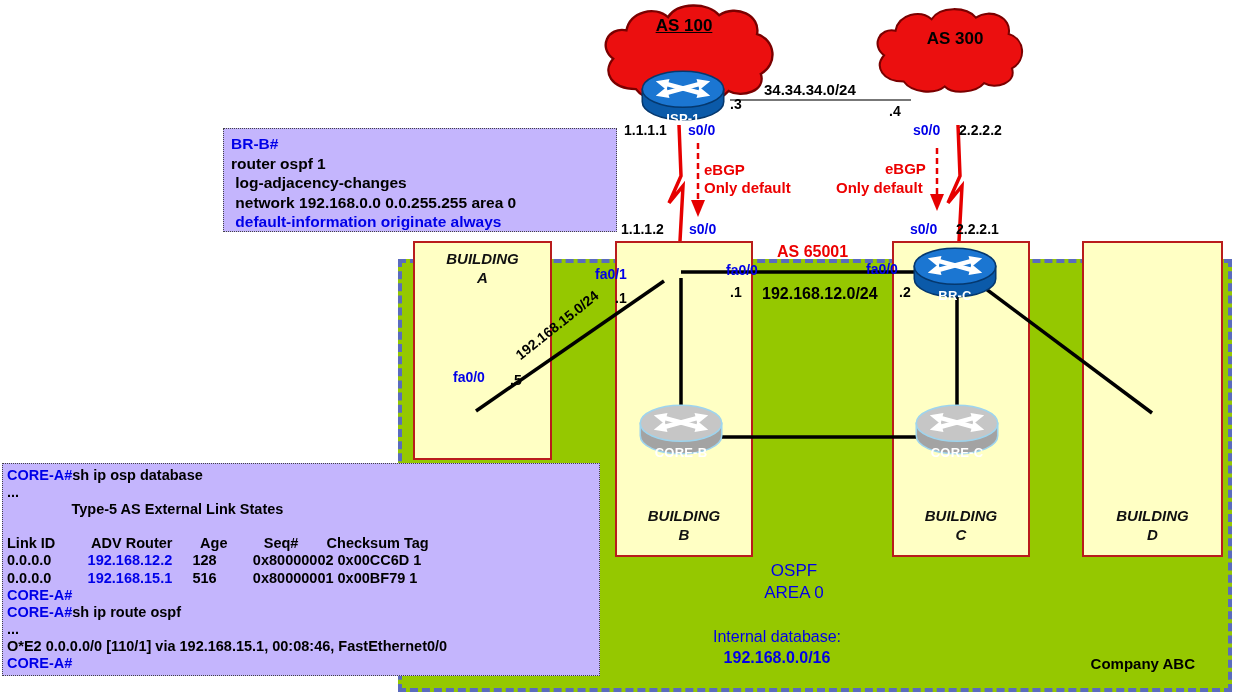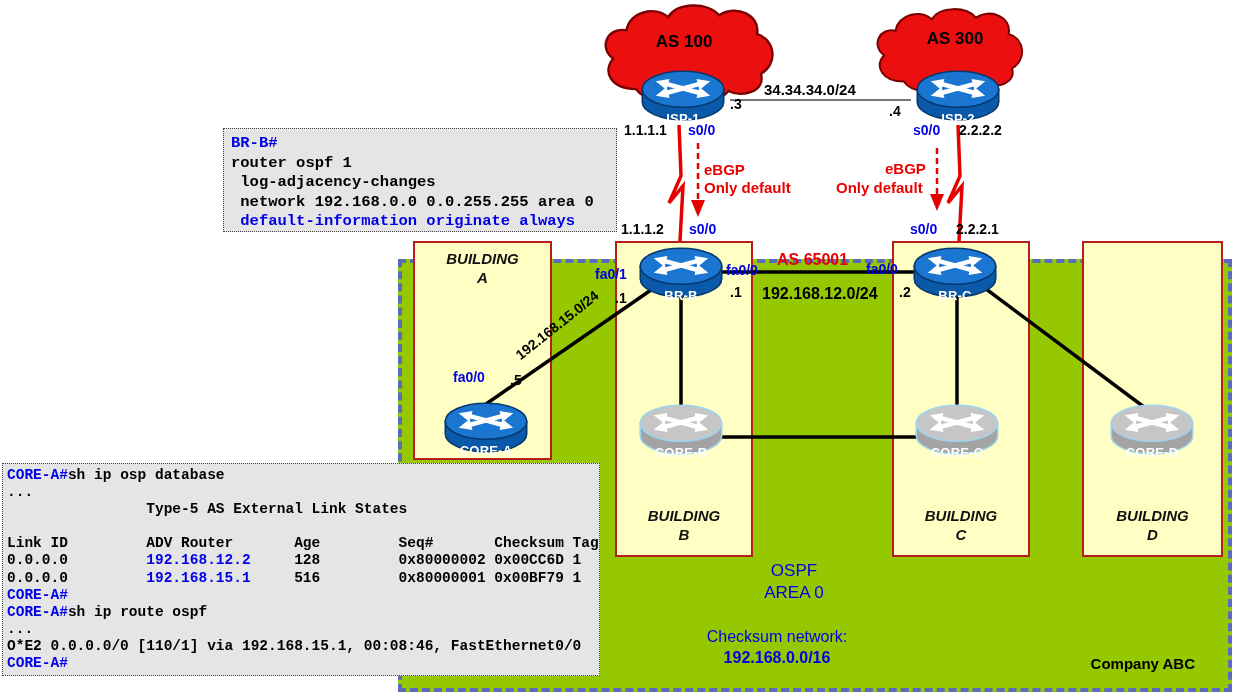--- a/index.html
+++ b/index.html
@@ -43,22 +43,22 @@
 
   
   .router{position:absolute;width:94px;height:63px;z-index:5;}
   .router svg{width:100%;height:100%;}
   .router.blue{--rbody:#0B5AA9;--rtop:#1B76D2;--redge:#05386E;--rarrow:#fff;}
   .router.gray{--rbody:#A3A3A3;--rtop:#C6C6C6;--redge:#9ED4EE;--rarrow:#fff;}
   .rlabel{position:absolute;bottom:1px;left:0;width:100%;text-align:center;color:#fff;
           font-weight:bold;font-size:13px;letter-spacing:.2px;}
 
   
-  .console{position:absolute;background:#e5e5e5;border:1px dotted #444;z-index:6;
-           font-family:Liberation Mono, monospace;font-weight:bold;
+  .console{position:absolute;background:#c4b5fd;border:1px dotted #444;z-index:6;
+           font-family:Liberation Sans, sans-serif;font-weight:bold;
            white-space:pre;color:#000;box-sizing:border-box;}
   #console-brb{left:223px;top:128px;width:394px;height:104px;font-size:15.5px;
                line-height:19.5px;padding:5px 0 0 7px;}
   #console-corea{left:2px;top:463px;width:598px;height:213px;font-size:14.5px;
                  line-height:17.1px;padding:3px 0 0 4px;}
   .cline{white-space:pre;}
   .cb{color:var(--label-blue);} .ck{color:#000;}
 
   
   .lbl{position:absolute;font-weight:bold;white-space:nowrap;z-index:7;color:#000;}
@@ -122,21 +122,21 @@
       <div>D</div>
     </div>
   </div>
 
   <svg id="cloud-as100" class="cloud" viewBox="0 0 200 112">
       <use href="#cloud-sym"></use>
     </svg>
   <svg id="cloud-as200" class="cloud" viewBox="0 0 200 112">
       <use href="#cloud-sym"></use>
     </svg>
-  <div class="cloud-label" style="left:648px;top:32px;width:72px;">AS 100</div>
+  <div class="cloud-label" style="left:648px;top:16px;width:72px;text-decoration:underline;">AS 100</div>
   <div class="cloud-label" style="left:919px;top:29px;width:72px;">AS 300</div>
 
   <svg id="wires" width="1238" height="695">
     <line x1="730" y1="100" x2="911" y2="100" stroke="#777" stroke-width="2"></line>
     <g stroke="#000" stroke-width="3.5">
       <line x1="476" y1="411" x2="664" y2="281"></line>
       <line x1="681" y1="272" x2="955" y2="272"></line>
       <line x1="681" y1="278" x2="681" y2="430"></line>
       <line x1="957" y1="278" x2="957" y2="430"></line>
       <line x1="681" y1="437" x2="957" y2="437"></line>
@@ -153,61 +153,37 @@
       <polygon points="930,194 944,194 937,211" stroke="none"></polygon>
     </g>
   </svg>
 
   <div class="router blue" style="left:636px;top:64px;">
     <svg viewBox="0 0 120 80">
         <use href="#router-sym"></use>
       </svg>
     <div class="rlabel">ISP-1</div>
   </div>
-  <div class="router blue" style="left:911px;top:64px;">
-    <svg viewBox="0 0 120 80">
-        <use href="#router-sym"></use>
-      </svg>
-    <div class="rlabel">ISP-2</div>
-  </div>
-  <div class="router blue" style="left:634px;top:241px;">
-    <svg viewBox="0 0 120 80">
-        <use href="#router-sym"></use>
-      </svg>
-    <div class="rlabel">BR-B</div>
-  </div>
   <div class="router blue" style="left:908px;top:241px;">
     <svg viewBox="0 0 120 80">
         <use href="#router-sym"></use>
       </svg>
     <div class="rlabel">BR-C</div>
   </div>
-  <div class="router blue" style="left:439px;top:396px;">
-    <svg viewBox="0 0 120 80">
-        <use href="#router-sym"></use>
-      </svg>
-    <div class="rlabel">CORE-A</div>
-  </div>
   <div class="router gray" style="left:634px;top:398px;">
     <svg viewBox="0 0 120 80">
         <use href="#router-sym"></use>
       </svg>
     <div class="rlabel">CORE-B</div>
   </div>
   <div class="router gray" style="left:910px;top:398px;">
     <svg viewBox="0 0 120 80">
         <use href="#router-sym"></use>
       </svg>
     <div class="rlabel">CORE-C</div>
-  </div>
-  <div class="router gray" style="left:1105px;top:398px;">
-    <svg viewBox="0 0 120 80">
-        <use href="#router-sym"></use>
-      </svg>
-    <div class="rlabel">CORE-D</div>
   </div>
 
   <div id="console-brb" class="console"><div class="cline"><span class="cb">BR-B#</span></div><div class="cline"><span class="ck">router ospf 1</span></div><div class="cline"><span class="ck"> log-adjacency-changes</span></div><div class="cline"><span class="ck"> network 192.168.0.0 0.0.255.255 area 0</span></div><div class="cline"><span class="cb"> default-information originate always</span></div></div>
   <div id="console-corea" class="console"><div class="cline"><span class="cb">CORE-A#</span><span class="ck">sh ip osp database</span></div><div class="cline"><span class="ck">...</span></div><div class="cline"><span class="ck">                Type-5 AS External Link States</span></div><div class="cline"><span class="ck"> </span></div><div class="cline"><span class="ck">Link ID         ADV Router       Age         Seq#       Checksum Tag</span></div><div class="cline"><span class="ck">0.0.0.0         </span><span class="cb">192.168.12.2</span><span class="ck">     128         0x80000002 0x00CC6D 1</span></div><div class="cline"><span class="ck">0.0.0.0         </span><span class="cb">192.168.15.1</span><span class="ck">     516         0x80000001 0x00BF79 1</span></div><div class="cline"><span class="cb">CORE-A#</span></div><div class="cline"><span class="cb">CORE-A#</span><span class="ck">sh ip route ospf</span></div><div class="cline"><span class="ck">...</span></div><div class="cline"><span class="ck">O*E2 0.0.0.0/0 [110/1] via 192.168.15.1, 00:08:46, FastEthernet0/0</span></div><div class="cline"><span class="cb">CORE-A#</span></div></div>
 
   <div class="lbl s14" style="left:624px;top:122px;">1.1.1.1</div>
   <div class="lbl s14 blue" style="left:688px;top:122px;">s0/0</div>
   <div class="lbl s14" style="left:621px;top:221px;">1.1.1.2</div>
   <div class="lbl s14 blue" style="left:689px;top:221px;">s0/0</div>
   <div class="lbl s15 red" style="left:704px;top:161px;">eBGP</div>
@@ -217,37 +193,37 @@
   <div class="lbl s14" style="left:959px;top:122px;text-align:right;">2.2.2.2</div>
   <div class="lbl s14 blue" style="left:910px;top:221px;">s0/0</div>
   <div class="lbl s14" style="left:956px;top:221px;">2.2.2.1</div>
   <div class="lbl s15 red" style="left:885px;top:160px;">eBGP</div>
   <div class="lbl s15 red" style="left:836px;top:179px;">Only default</div>
 
   <div class="lbl s15" style="left:764px;top:81px;">34.34.34.0/24</div>
   <div class="lbl s14" style="left:730px;top:96px;">.3</div>
   <div class="lbl s14" style="left:889px;top:103px;">.4</div>
 
-  <div class="lbl s16 red" style="left:777px;top:243px;margin-top:8px;">AS 65001</div>
+  <div class="lbl s16 red" style="left:777px;top:243px;">AS 65001</div>
 
   <div class="lbl s14 blue" style="left:726px;top:262px;">fa0/0</div>
   <div class="lbl s14" style="left:730px;top:284px;">.1</div>
   <div class="lbl s16" style="left:762px;top:285px;">192.168.12.0/24</div>
   <div class="lbl s14 blue" style="left:866px;top:261px;">fa0/0</div>
   <div class="lbl s14" style="left:899px;top:284px;">.2</div>
 
   <div class="lbl s14 blue" style="left:595px;top:266px;">fa0/1</div>
   <div class="lbl s14" style="left:615px;top:290px;">.1</div>
   <div class="lbl s14 blue" style="left:453px;top:369px;">fa0/0</div>
   <div class="lbl s14" style="left:510px;top:372px;">.5</div>
   <div class="lbl s14" id="net-15-label">192.168.15.0/24</div>
 
   <div id="ospf-block">
     <div>OSPF</div>
     <div>AREA 0</div>
   </div>
   <div id="internal-block">
-    <div>Checksum network:</div>
+    <div>Internal database:</div>
     <div class="bold">192.168.0.0/16</div>
   </div>
   <div id="company-label">Company ABC</div>
 
 </div>
 
 </body></html>

